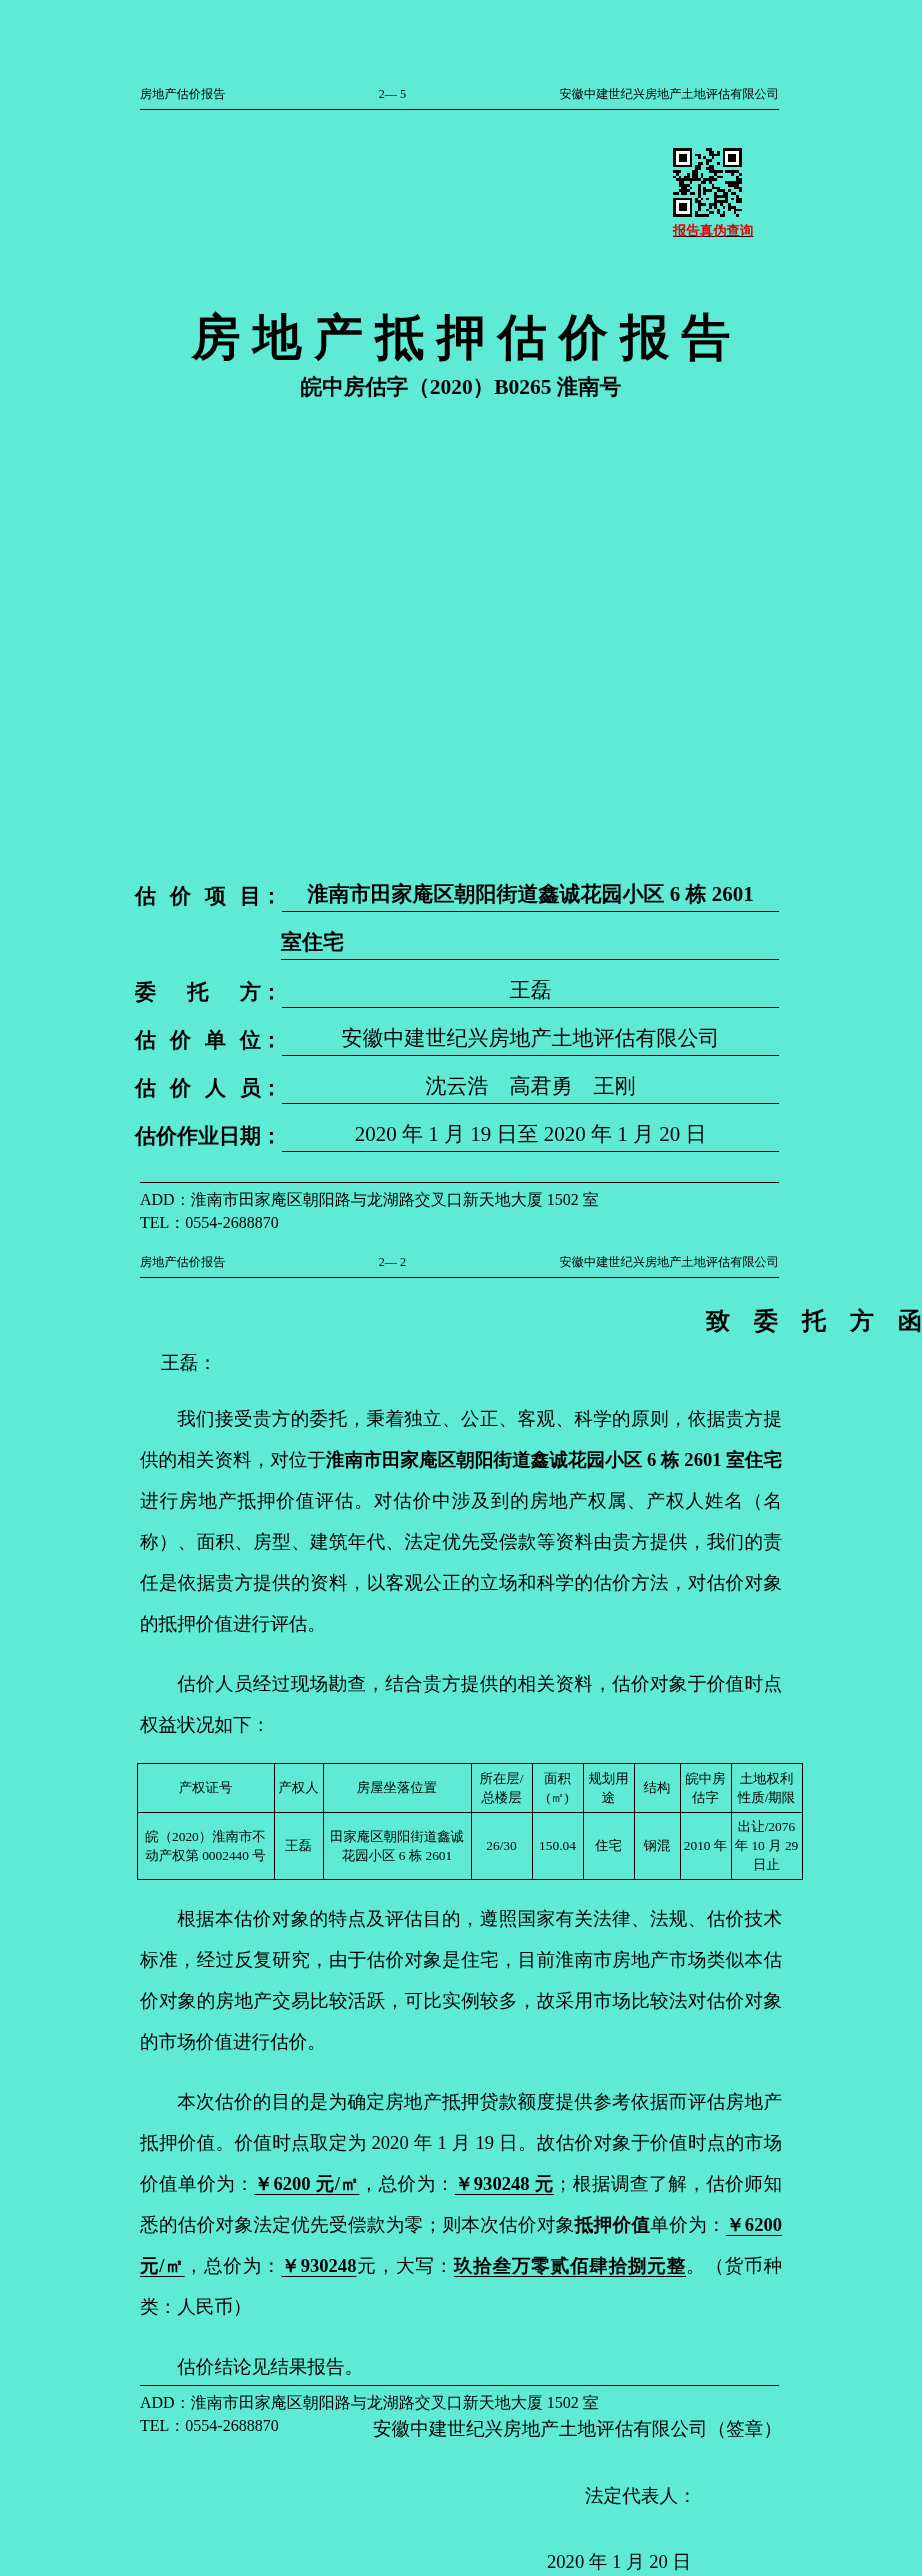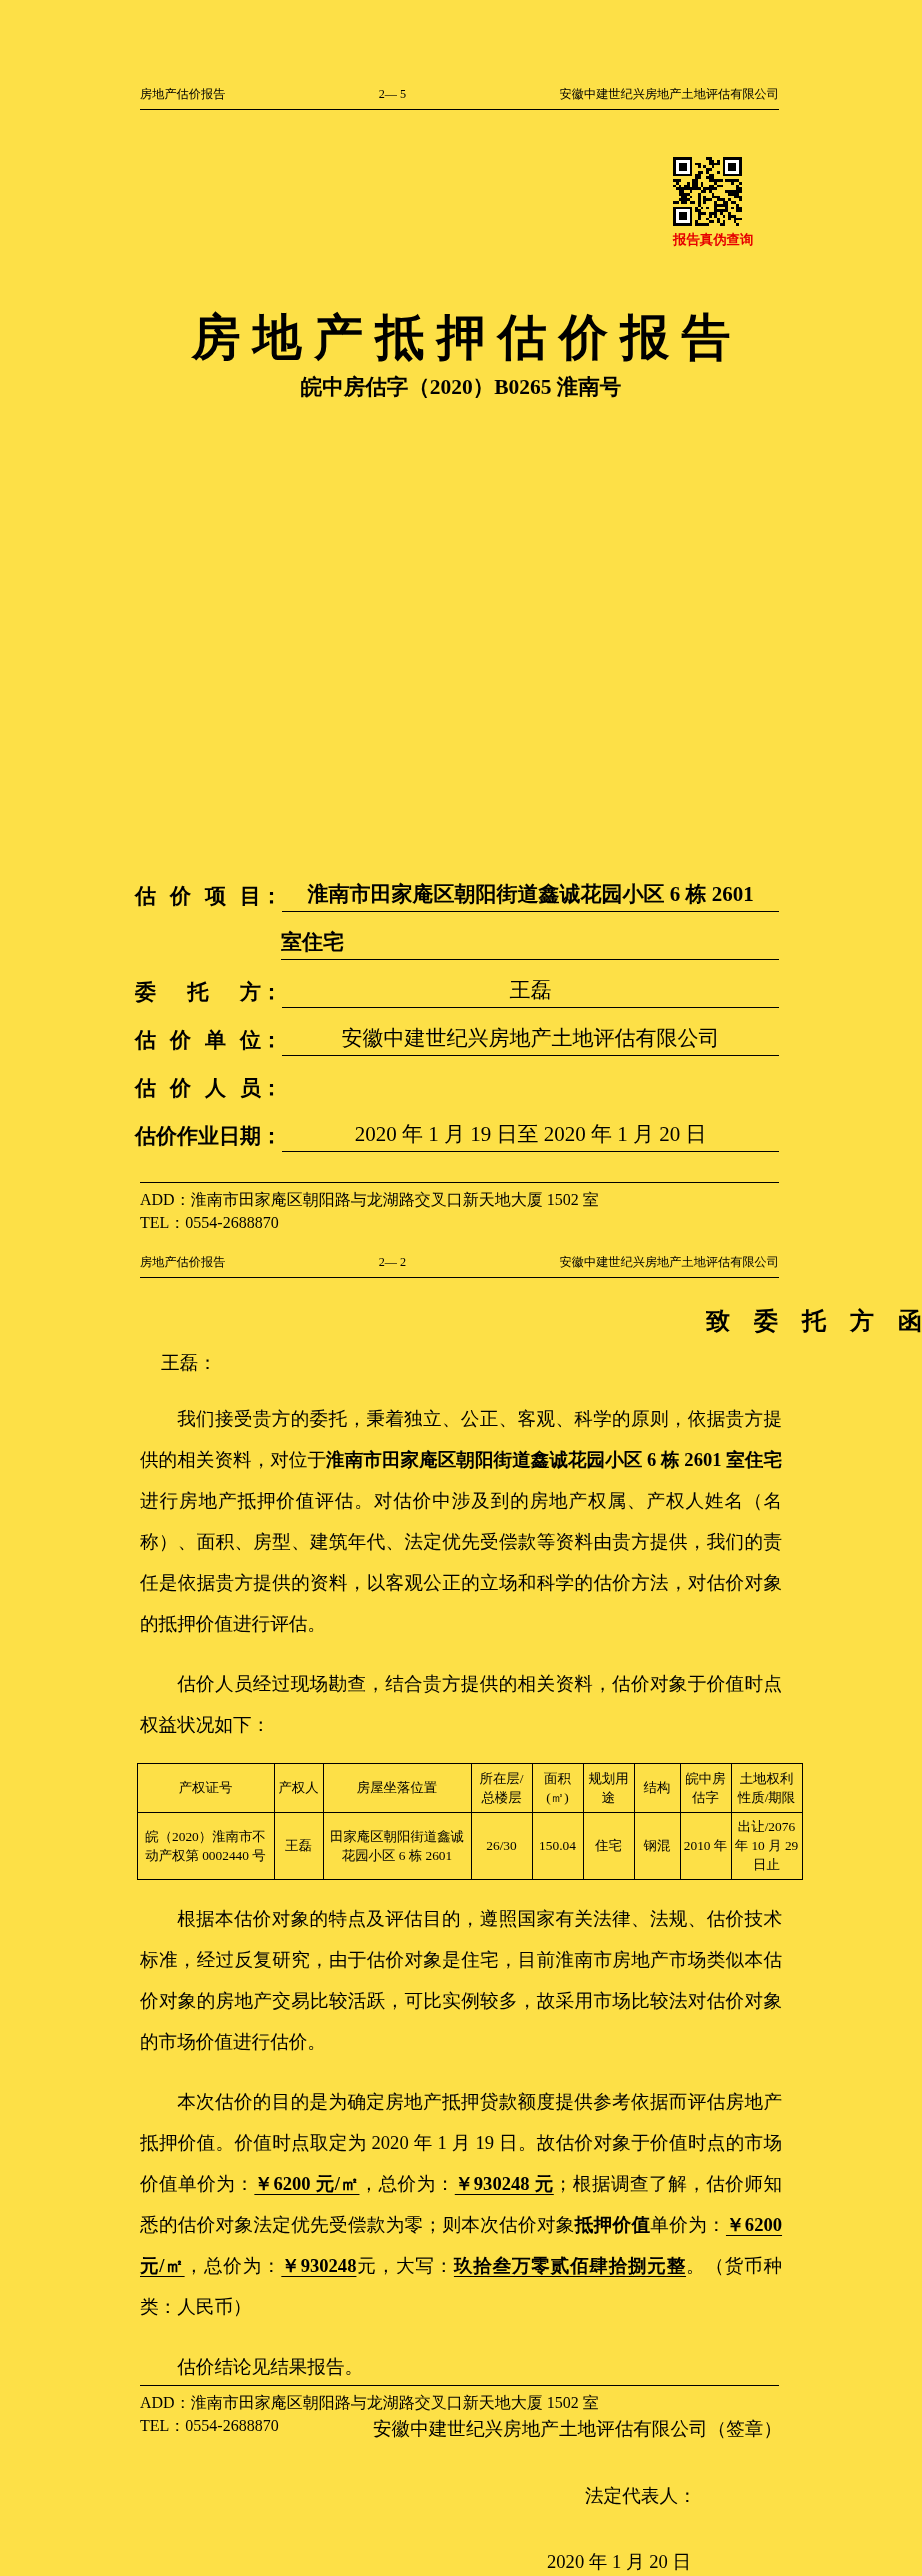--- a/index.html
+++ b/index.html
@@ -1,30 +1,30 @@
 <!DOCTYPE html>
 <html style="font-size:9.3px"><head>
 <meta charset="utf-8">
 <style>
   html,body{margin:0;padding:0;background:#fff;}
-  .canvas{position:relative;width:922px;height:2576px;background:#fde047;color:#000;
+  .canvas{position:relative;width:922px;height:2576px;background:#5eead4;color:#000;
           font-family:"Liberation Serif","DejaVu Serif",serif;overflow:hidden;}
 
   
   .running-header{position:absolute;left:140px;width:639px;display:flex;justify-content:space-between;
                   align-items:flex-end;font-size:12.2px;line-height:17.4px;padding-bottom:5.2px;border-bottom:1.2px solid #000;}
   .rh-1{top:86px;}
   .rh-2{top:1254px;}
   .running-footer{position:absolute;left:140px;width:639px;border-top:1.2px solid #000;padding-top:4.6px;
                   font-size:16px;line-height:23px;}
   .rf-1{top:1182px;}
   .rf-2{top:2385px;}
 
   
-  .qr-block{position:absolute;left:673px;top:157px;width:69px;}
+  .qr-block{position:absolute;left:673px;top:148px;width:69px;text-decoration:underline;}
   .qr-svg{display:block;width:69px;height:69px;}
   .qr-caption{margin-top:4.6px;font-size:13.4px;font-weight:bold;color:#e60000;white-space:nowrap;}
   .main-title{position:absolute;top:272px;left:0;width:100%;text-align:center;font-size:49px;font-weight:bold;white-space:nowrap;}
   .doc-number{position:absolute;top:372px;left:0;width:100%;text-align:center;font-size:21.5px;font-weight:bold;}
 
   .cover-form{position:absolute;left:135px;top:864px;width:644px;font-size:21px;}
   .form-row{display:flex;align-items:flex-end;height:48px;}
   .form-label{width:126px;font-weight:bold;text-align:justify;text-align-last:justify;padding-bottom:2.3px;}
   .form-colon{font-weight:bold;padding-bottom:2.3px;}
   .form-spacer{width:146px;}
@@ -295,20 +295,21 @@
         <div class="form-value">王磊</div>
       </div>
       <div class="form-row">
         <div class="form-label">估价单位</div>
         <div class="form-colon">：</div>
         <div class="form-value">安徽中建世纪兴房地产土地评估有限公司</div>
       </div>
       <div class="form-row">
         <div class="form-label">估价人员</div>
         <div class="form-colon">：</div>
+        <div class="form-value">沈云浩　高君勇　王刚</div>
       </div>
       <div class="form-row">
         <div class="form-label">估价作业日期</div>
         <div class="form-colon">：</div>
         <div class="form-value">2020 年 1 月 19 日至 2020 年 1 月 20 日</div>
       </div>
     </div>
 
     <footer class="running-footer rf-1">
       <div>

